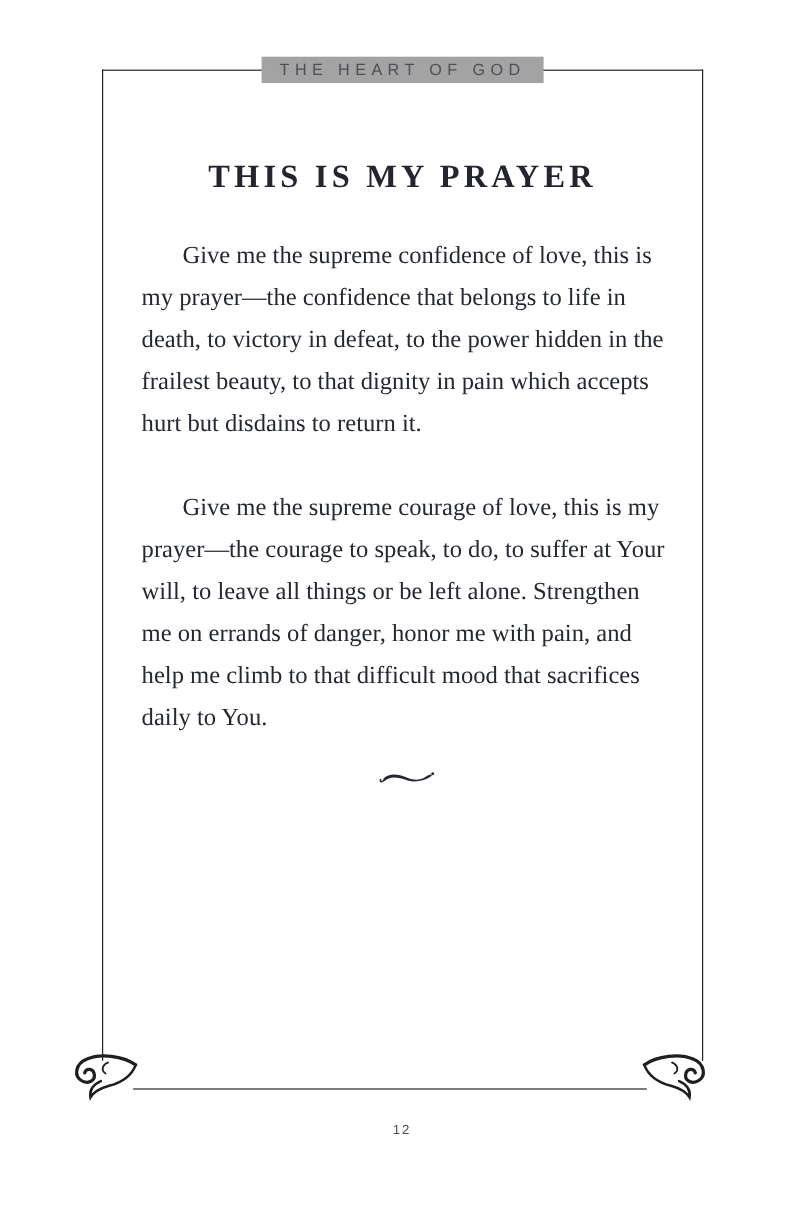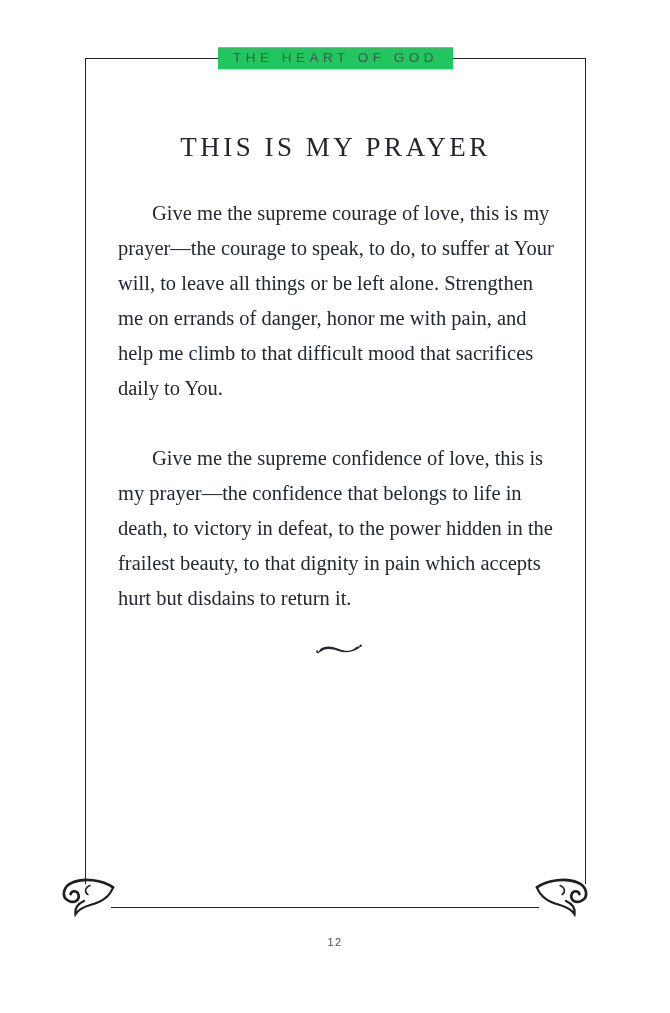--- a/index.html
+++ b/index.html
@@ -36,40 +36,40 @@
     position: absolute;
     left: 85px;
     top: 58px;
     width: 501px;
     text-align: center;
     transform: translateY(-50%);
     line-height: 1;
   }
   .running-header span {
     display: inline-block;
-    background: #22c55e;
+    background: #a3a3a3;
     padding: 4px 15px;
     font-family: "Liberation Sans", sans-serif;
     font-size: 13.5px;
     letter-spacing: 4.5px;
     color: #4c5056;
     white-space: nowrap;
   }
 
   .book-title {
     position: absolute;
     left: 85px;
     top: 132px;
     width: 501px;
     text-align: center;
     font-family: "Liberation Serif", serif;
     font-size: 27px;
     letter-spacing: 3.5px;
     color: #23262e;
-    font-weight: 400;
+    font-weight: 700;
   }
 
   .body-text {
     position: absolute;
     left: 118px;
     top: 196px;
     width: 441px;
     font-family: "Liberation Serif", serif;
     font-size: 20.5px;
     line-height: 35px;
@@ -125,22 +125,22 @@
 
   <div class="frame"></div>
 
   <div class="running-header">
     <span>THE HEART OF GOD</span>
   </div>
 
   <h1 class="book-title">THIS IS MY PRAYER</h1>
 
   <div class="body-text">
+    <p>Give me the supreme confidence of love, this is my prayer—the confidence that belongs to life in death, to victory in defeat, to the power hidden in the frailest beauty, to that dignity in pain which accepts hurt but disdains to return it.</p>
     <p>Give me the supreme courage of love, this is my prayer—the courage to speak, to do, to suffer at Your will, to leave all things or be left alone. Strengthen me on errands of danger, honor me with pain, and help me climb to that difficult mood that sacrifices daily to You.</p>
-    <p>Give me the supreme confidence of love, this is my prayer—the confidence that belongs to life in death, to victory in defeat, to the power hidden in the frailest beauty, to that dignity in pain which accepts hurt but disdains to return it.</p>
 
     <div class="divider">
       <svg width="48" height="18" viewBox="0 0 48 18" aria-hidden="true">
         <path d="M4.5,13.5 C4,12 5.5,10.5 8,9.5 C13,7.5 18,8.5 24,11 C30,13.5 35,13.5 39.5,10.5 C41.5,9 43.5,8 44.5,8.5 C45.5,9 44.5,10.2 43,10.8 C38,13.8 31,15.5 24,13.2 C18,11.2 13,10.2 9,11.8 C6.5,12.8 5.5,14.5 4.5,13.5 Z" fill="#242831"></path>
         <path d="M4.8,13.2 C3,15.4 1.2,14.4 2.2,12.6" fill="none" stroke="#242831" stroke-width="1.3" stroke-linecap="round"></path>
         <circle cx="45.6" cy="7.8" r="1.2" fill="#242831"></circle>
       </svg>
     </div>
   </div>
 

